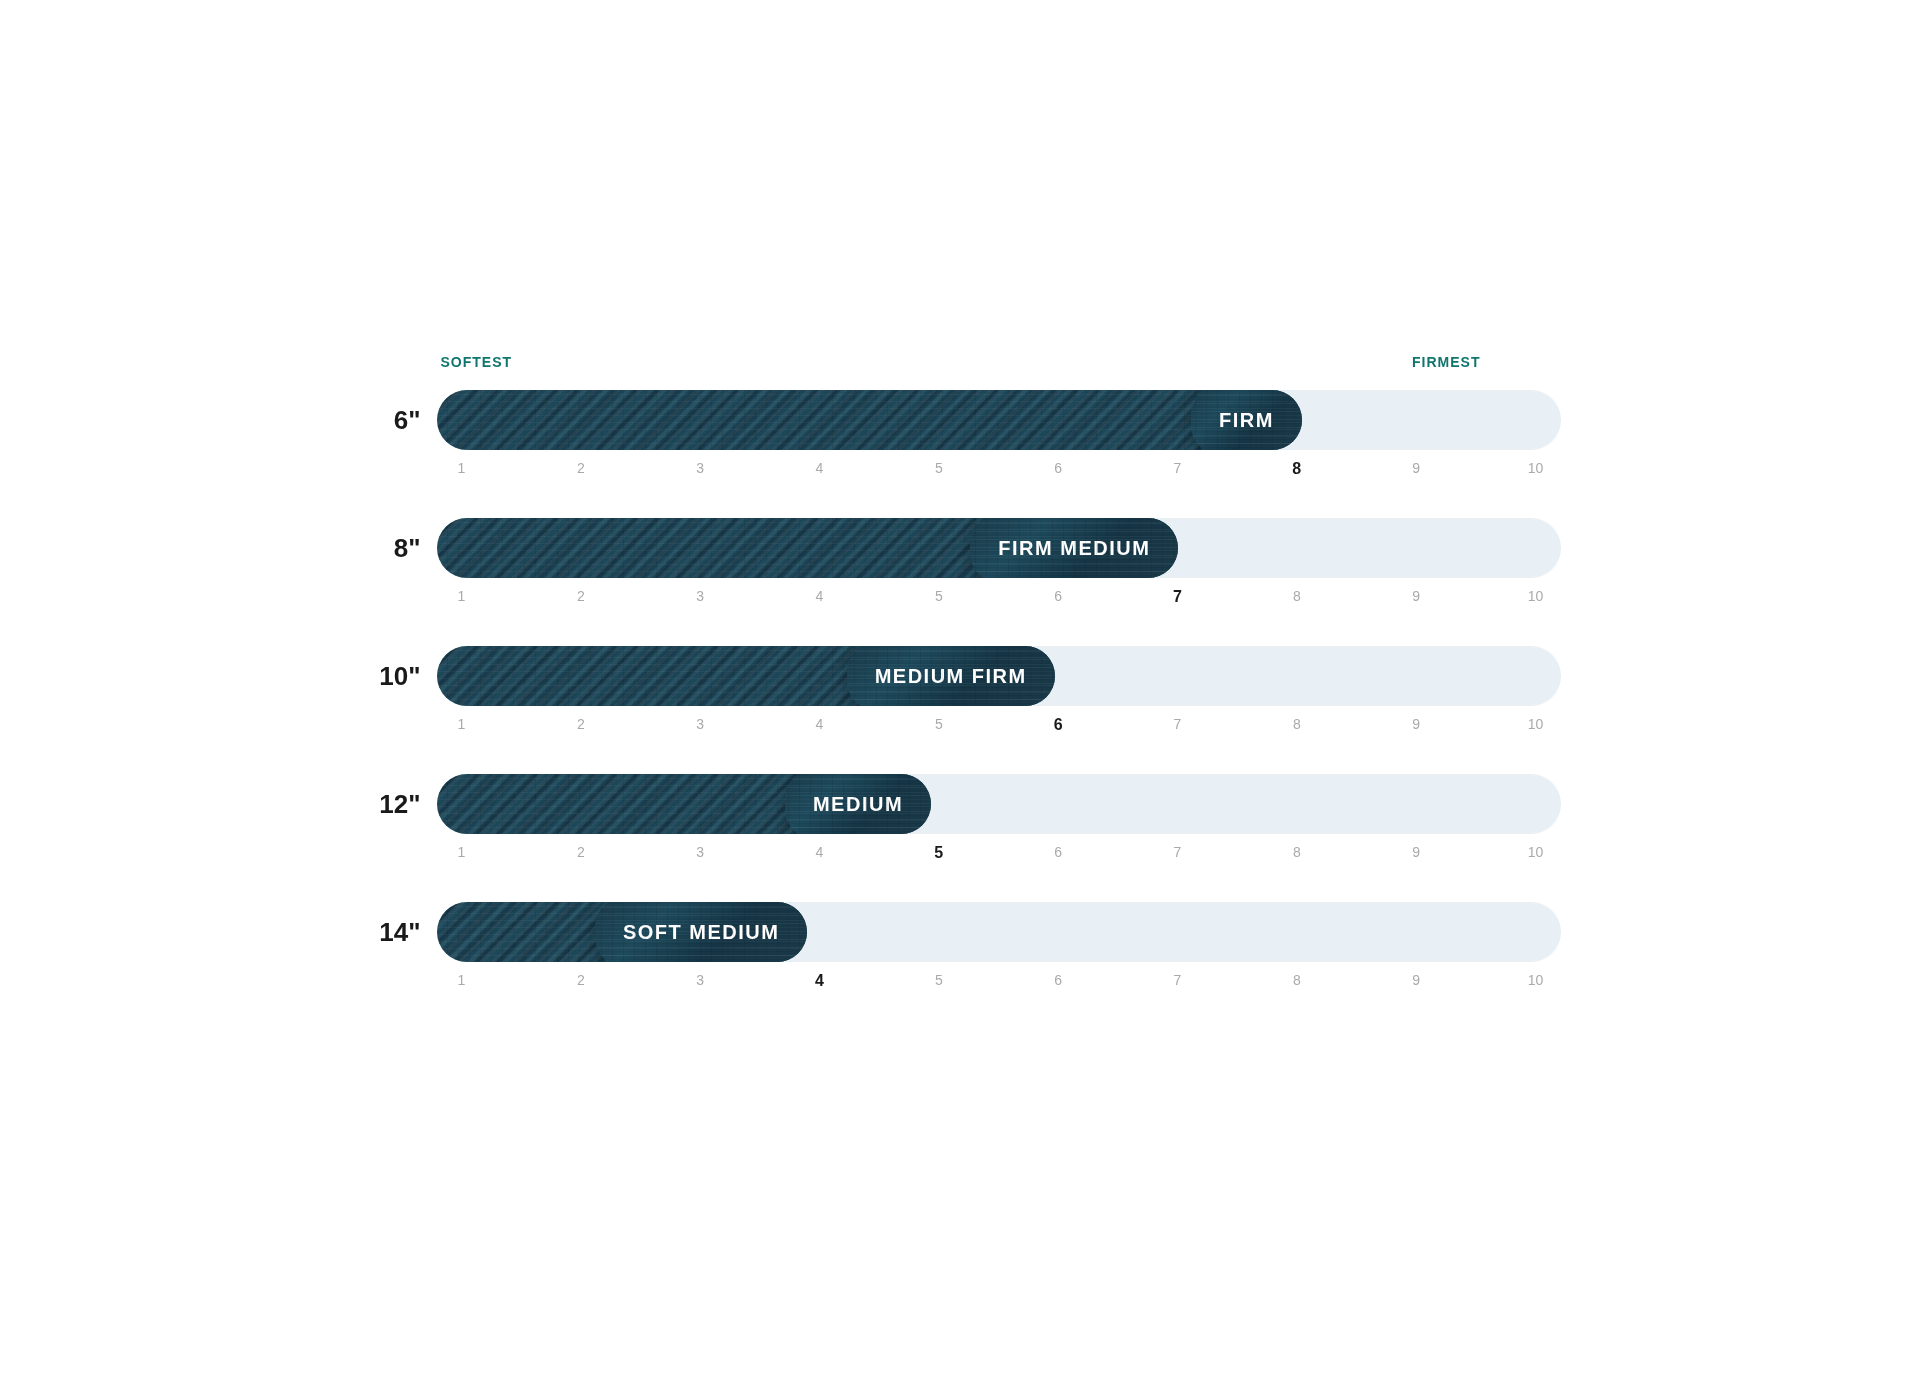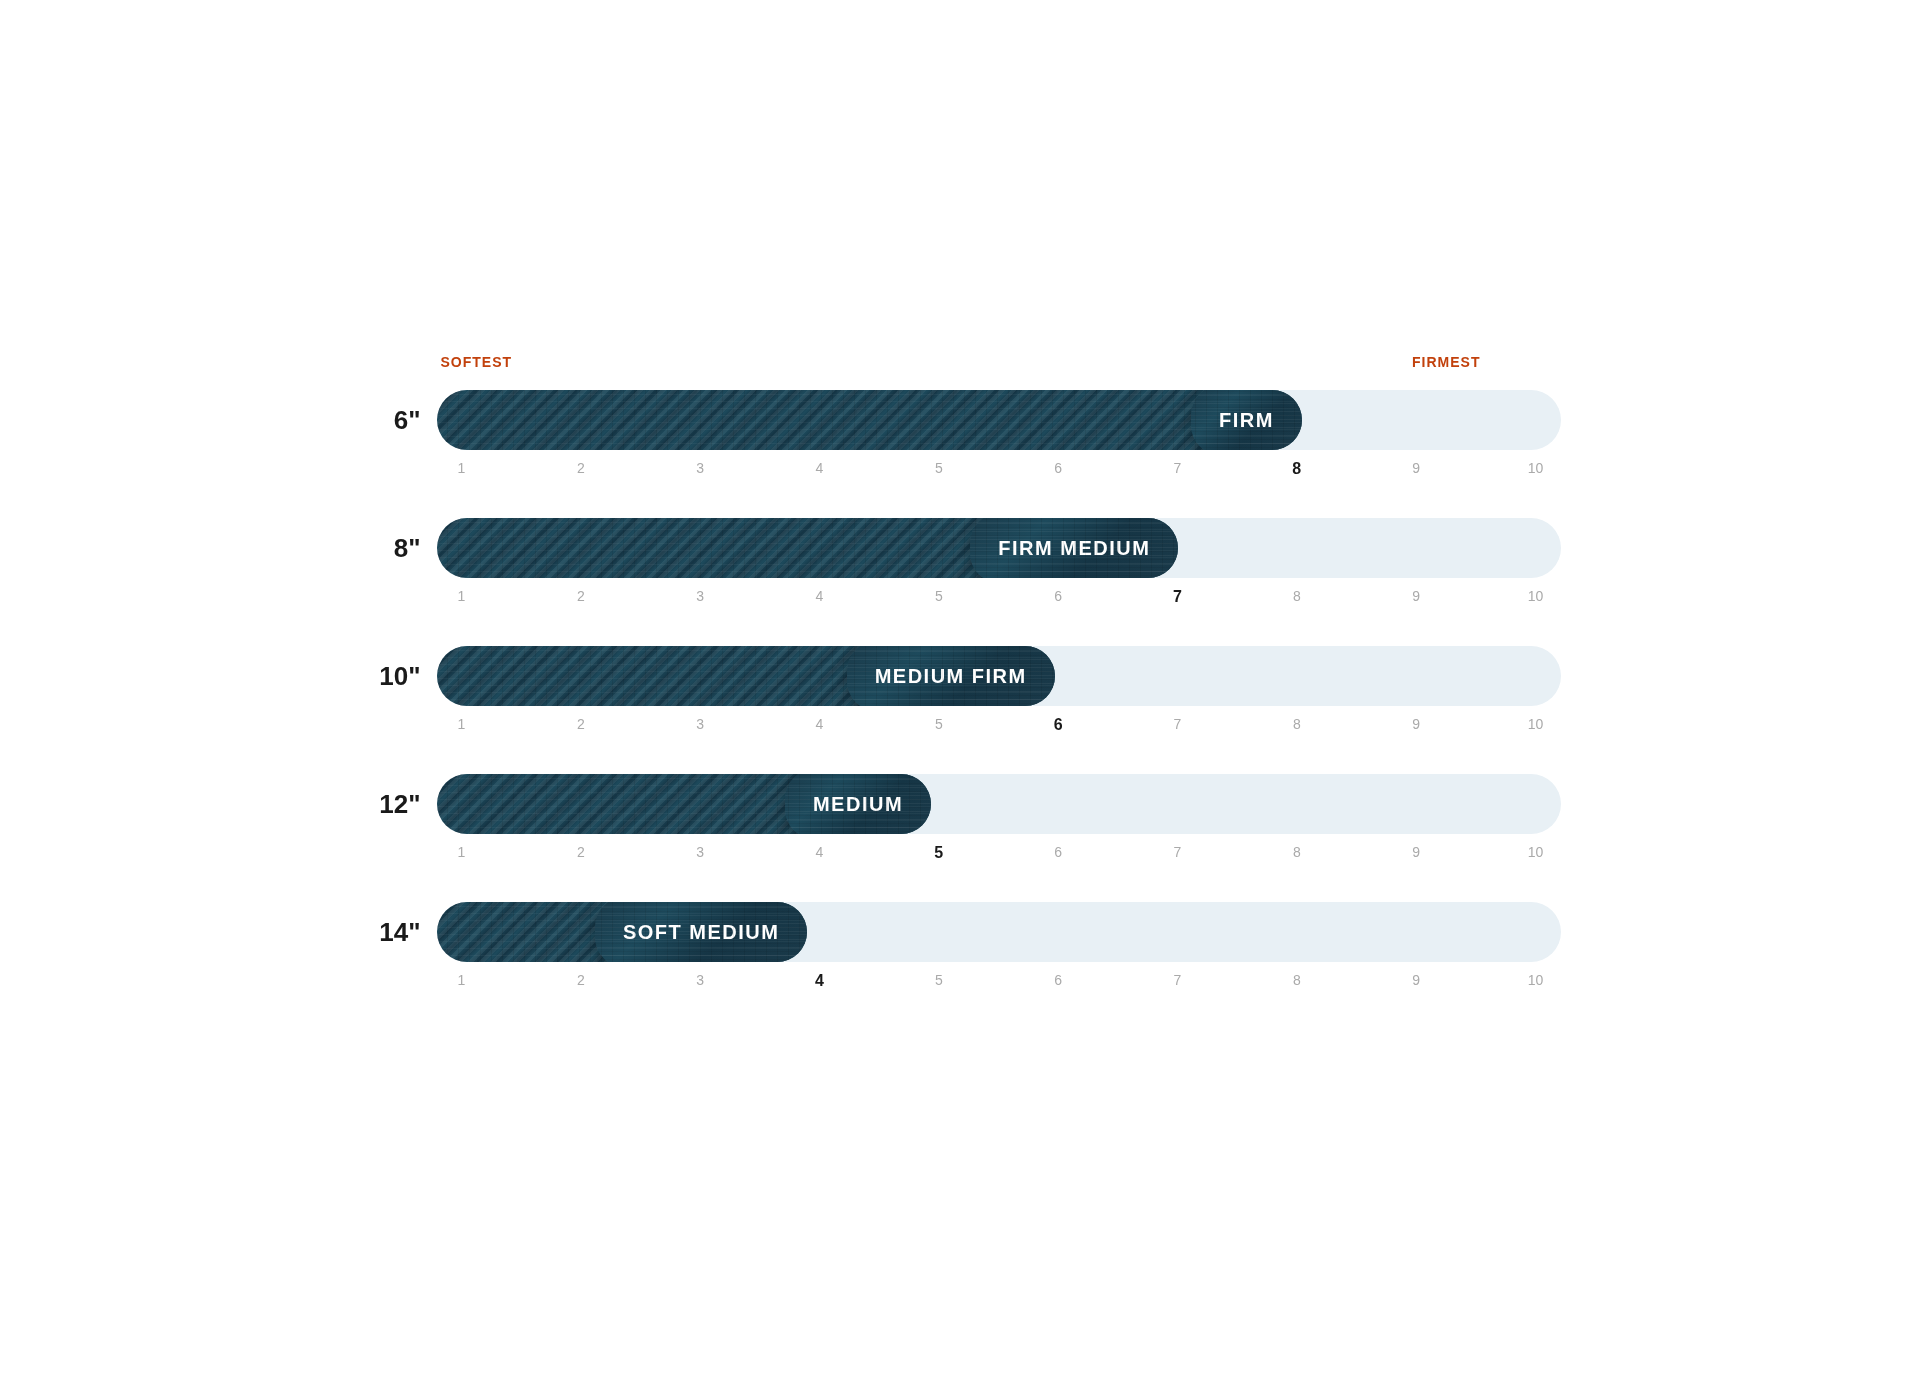--- a/index.html
+++ b/index.html
@@ -22,21 +22,21 @@
     .header-row {
       display: flex;
       justify-content: space-between;
       margin-bottom: 20px;
       padding: 0 80px;
     }
 
     .header-label {
       font-size: 14px;
       font-weight: 600;
-      color: #c2410c;
+      color: #0f766e;
       letter-spacing: 1px;
       text-transform: uppercase;
     }
 
     .mattress-row {
       display: flex;
       flex-direction: column;
       margin-bottom: 40px;
     }
 

